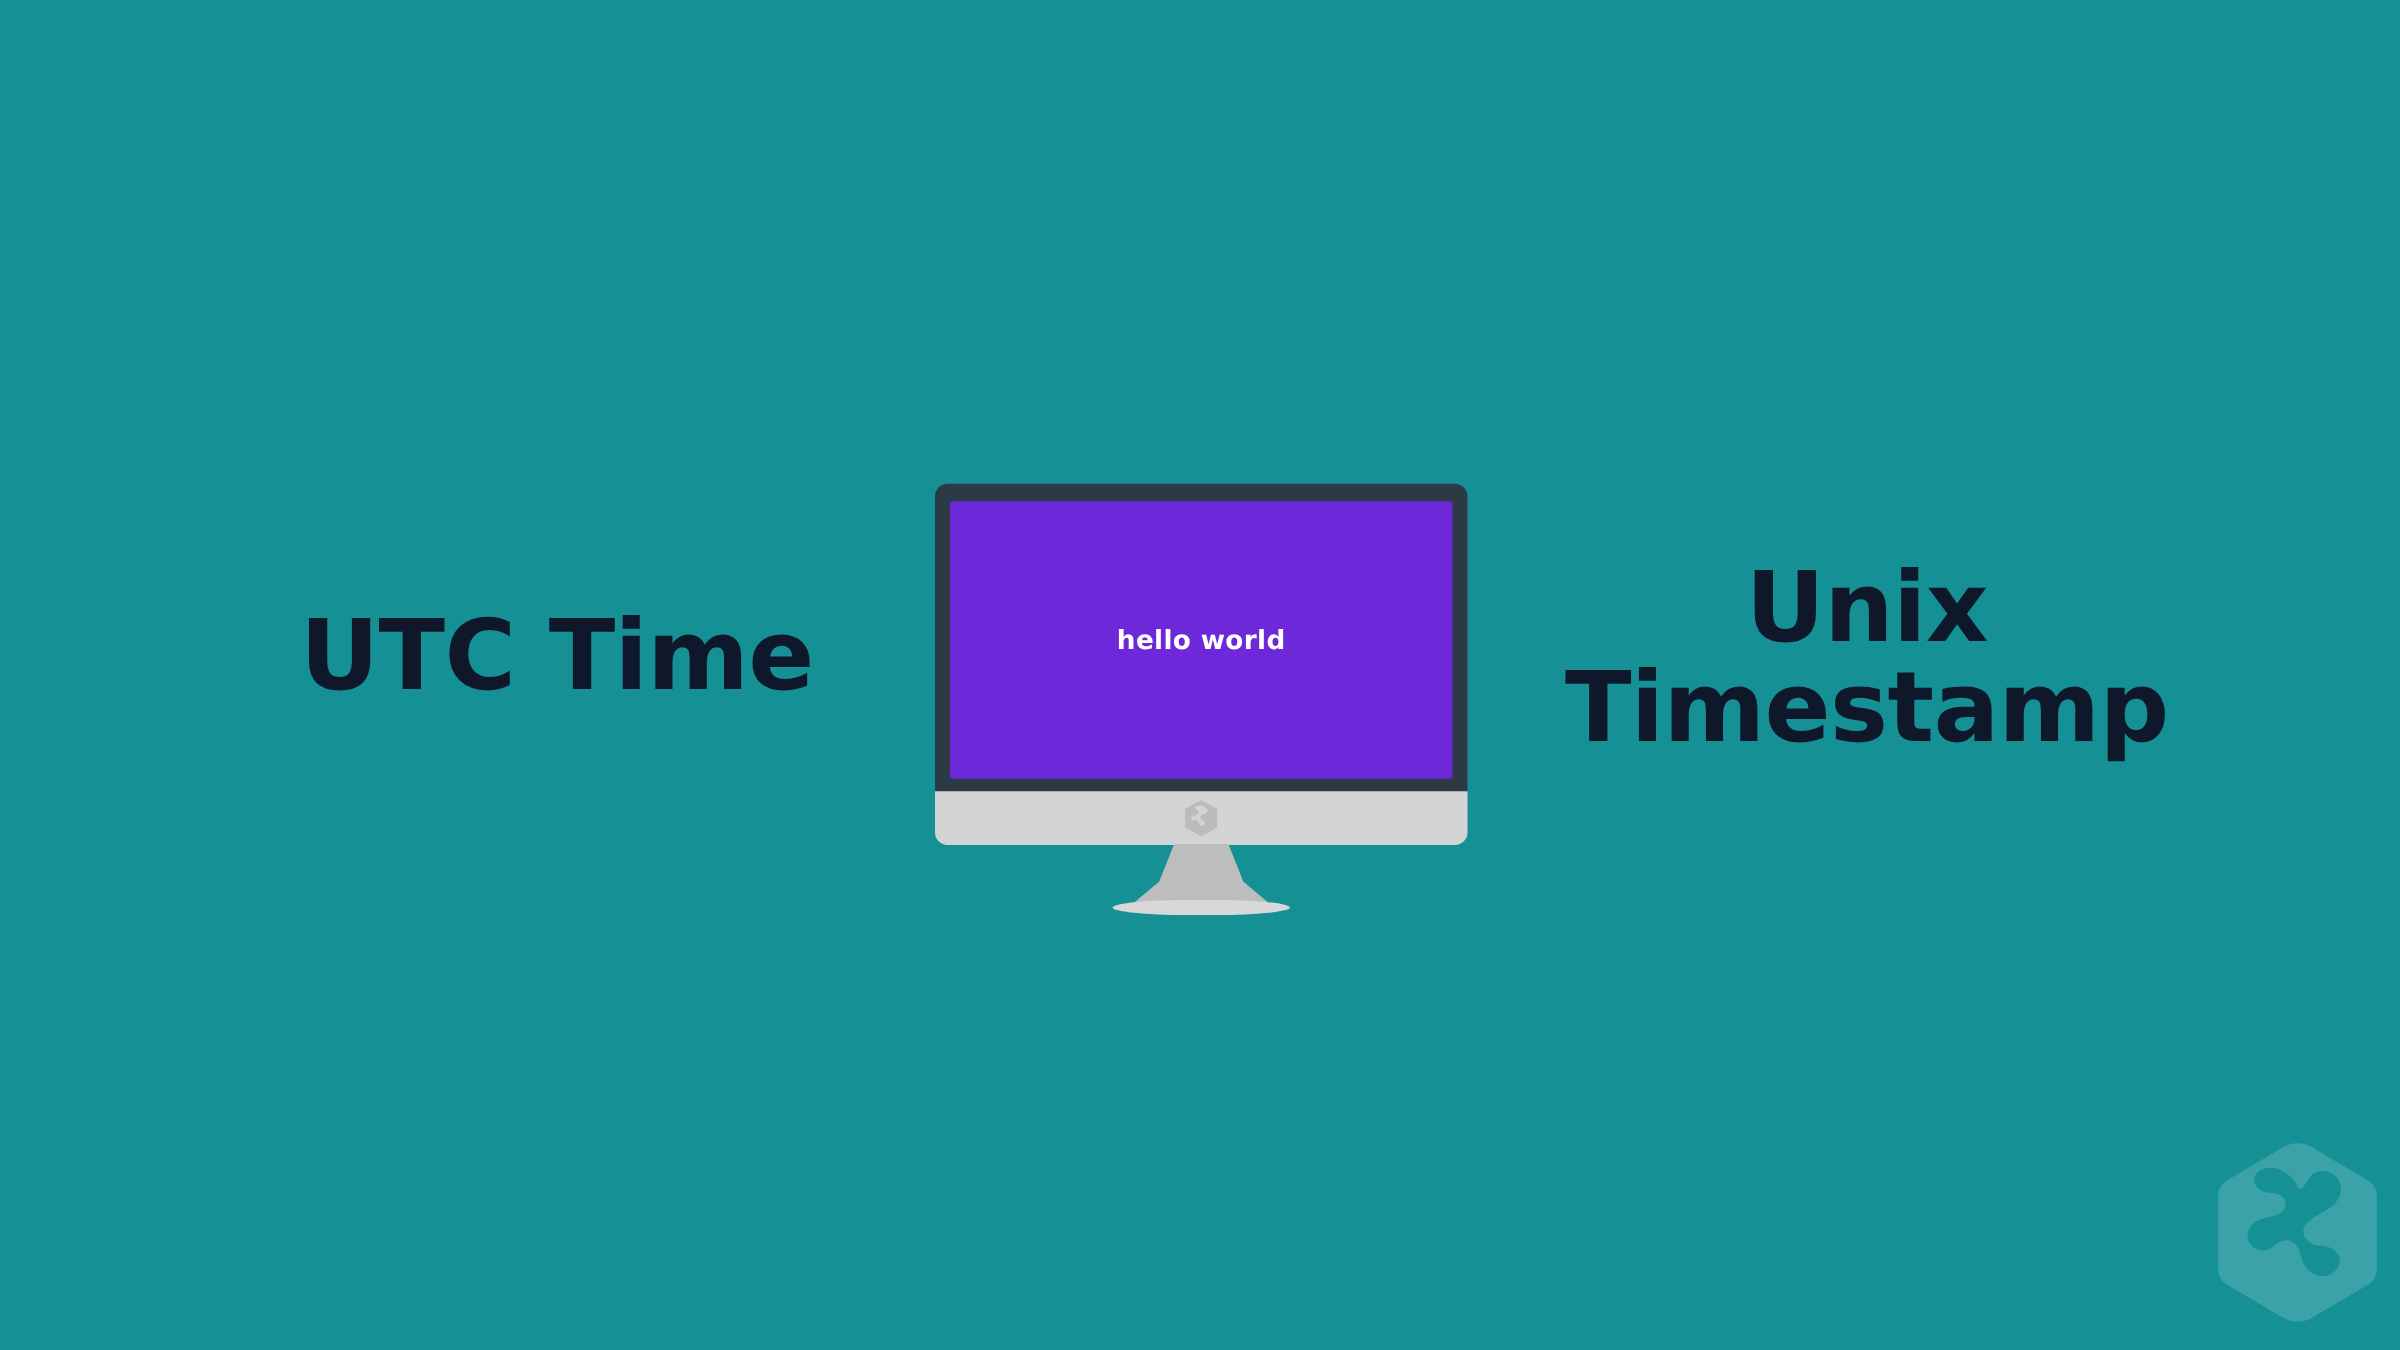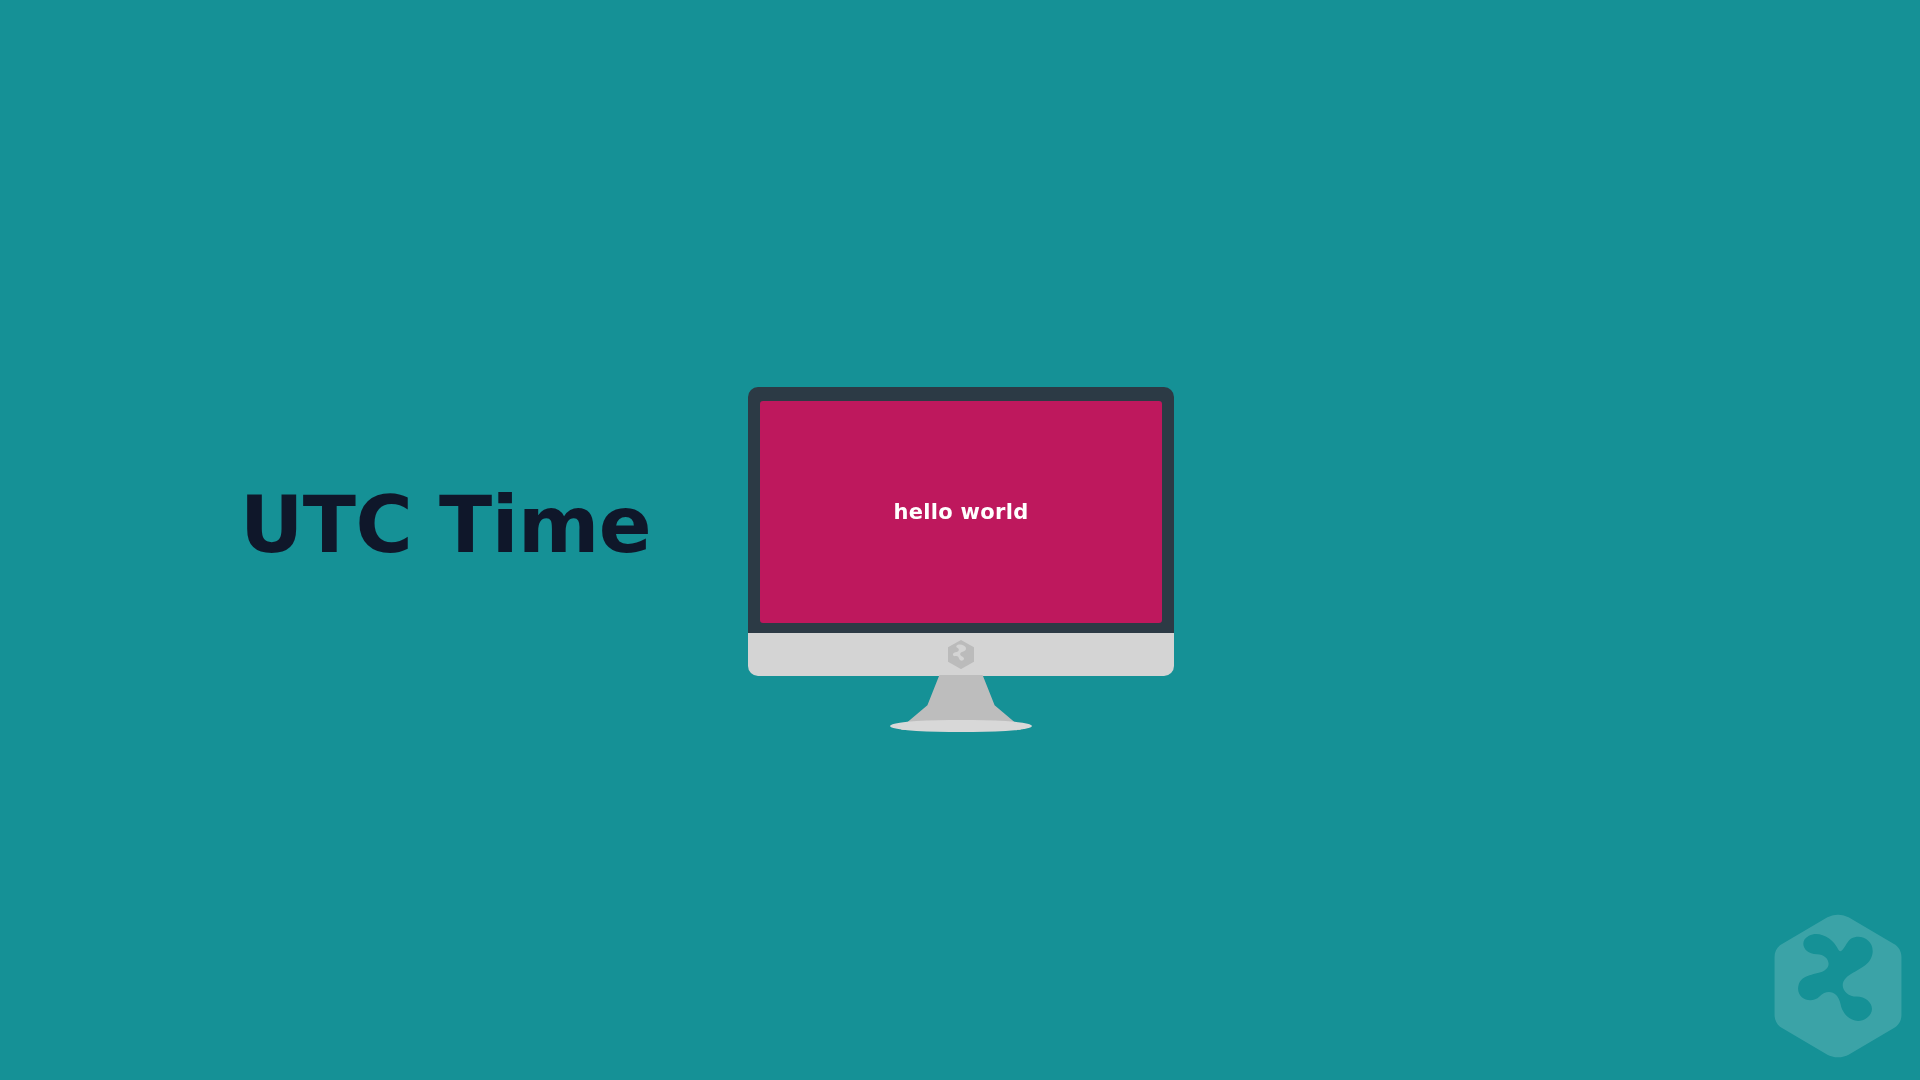--- a/index.html
+++ b/index.html
@@ -53,21 +53,21 @@
     width: 426px;
     height: 248px;
     background: #2c3a45;
     border-radius: 10px 10px 2px 2px;
     box-sizing: border-box;
     padding: 14px 12px 12px 12px;
   }
   .monitor-screen {
     width: 100%;
     height: 100%;
-    background: #be185d;
+    background: #6d28d9;
     border-radius: 3px;
     display: flex;
     align-items: center;
     justify-content: center;
   }
   .screen-text {
     color: #ffffff;
     font-size: 21px;
     font-weight: bold;
     letter-spacing: 0.3px;
@@ -151,20 +151,22 @@
                                    C44 40 42 32 36 30 C30 28 30 20 38 18
                                    C46 16 54 18 62 22 Z"></path>
         </svg>
       </span>
     </div>
 
     <div class="monitor-stand"></div>
     <div class="monitor-base"></div>
   </div>
 
+  <div class="heading heading-right">Unix
+Timestamp</div>
 
   <div class="watermark">
     <svg viewBox="0 0 100 112" xmlns="http://www.w3.org/2000/svg" aria-hidden="true">
       <path fill="#ffffff" d="M50 2 C53 2 56 3 58 4 L92 24 C96 26 98 30 98 34
                                L98 78 C98 82 96 86 92 88 L58 108 C56 109 53 110 50 110
                                C47 110 44 109 42 108 L8 88 C4 86 2 82 2 78
                                L2 34 C2 30 4 26 8 24 L42 4 C44 3 47 2 50 2 Z"></path>
       <path fill="#159196" d="M60 20 C68 16 78 22 76 32 C74 42 62 44 56 50
                               C50 56 56 64 64 64 C74 64 80 74 72 80
                               C64 86 54 80 52 70 C50 60 42 58 36 64

